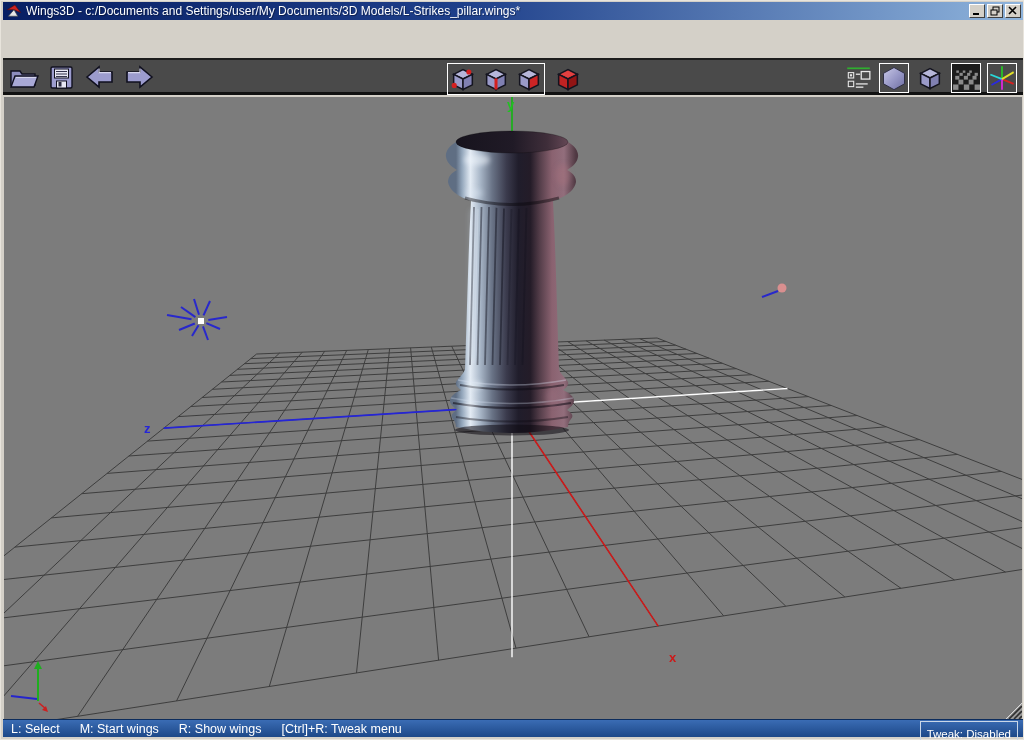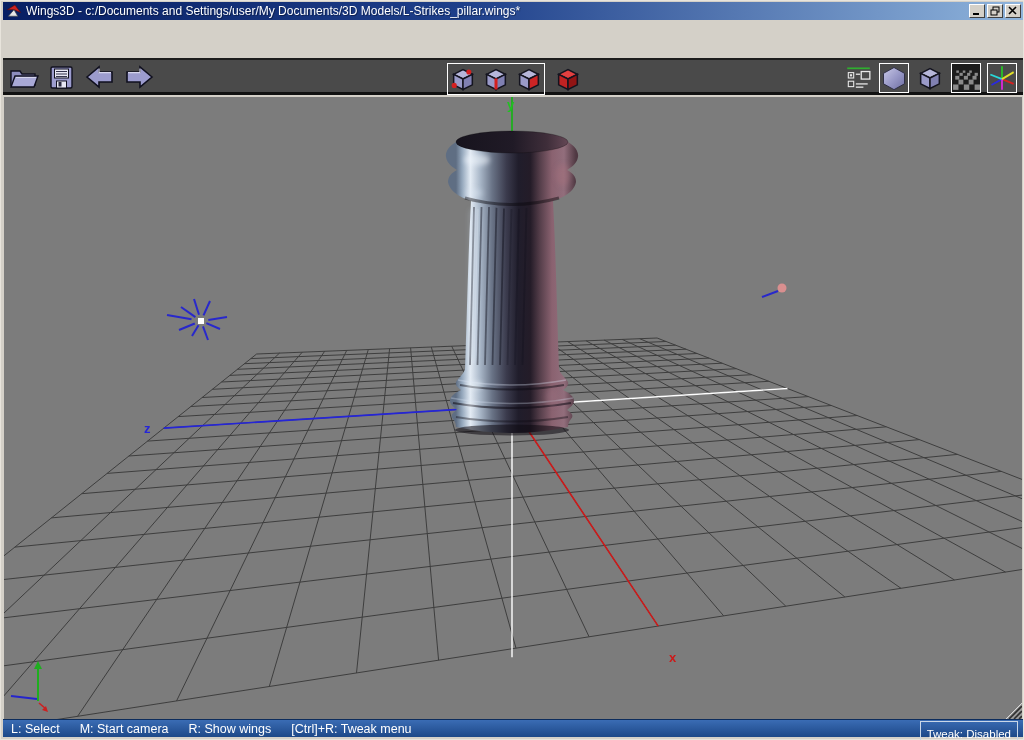--- a/index.html
+++ b/index.html
@@ -379,21 +379,21 @@
         <line x1="1005" y1="622" x2="1018" y2="609" stroke="#2e2e2e" stroke-width="1.6"></line>
         <line x1="1010" y1="622" x2="1018" y2="614" stroke="#2e2e2e" stroke-width="1.6"></line>
         <line x1="1015" y1="622" x2="1018" y2="619" stroke="#2e2e2e" stroke-width="1.6"></line>
         <line x1="1002" y1="622" x2="1018" y2="606" stroke="#d8d8d8" stroke-width="1"></line>
       </g>
     </svg>
   </div>
 
   <div id="statusbar">
     <span class="seg">L: Select</span>
-    <span class="seg">M: Start camera</span>
+    <span class="seg">M: Start wings</span>
     <span class="seg">R: Show wings</span>
     <span class="seg">[Ctrl]+R: Tweak menu</span>
     <div id="tweak-box">
       <span>Tweak: Disabled</span>
     </div>
   </div>
 
 </div>
 
 </body></html>

